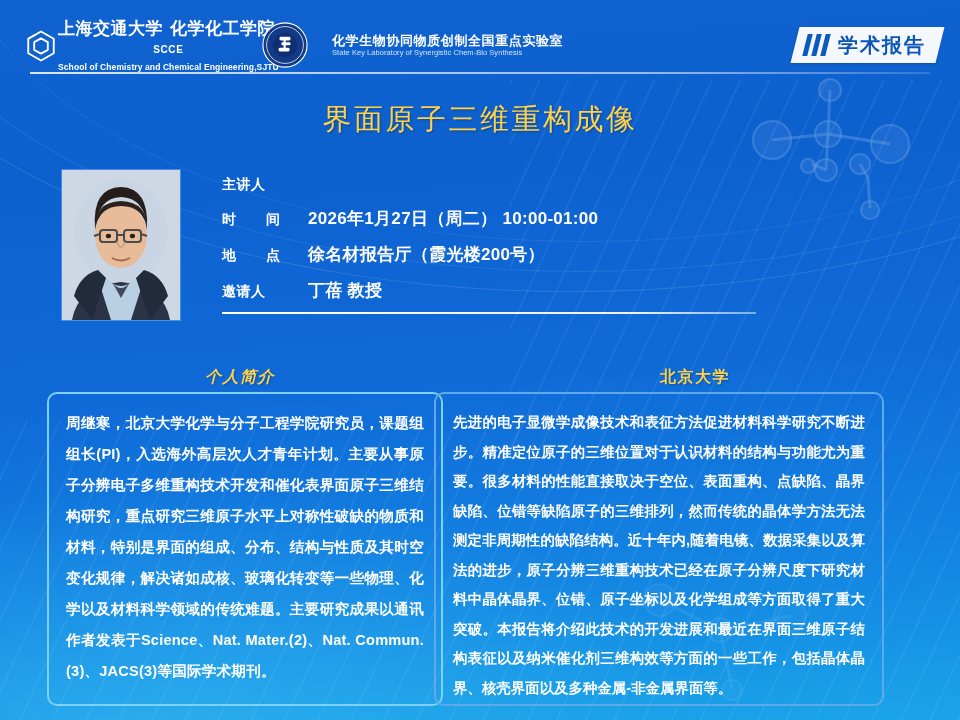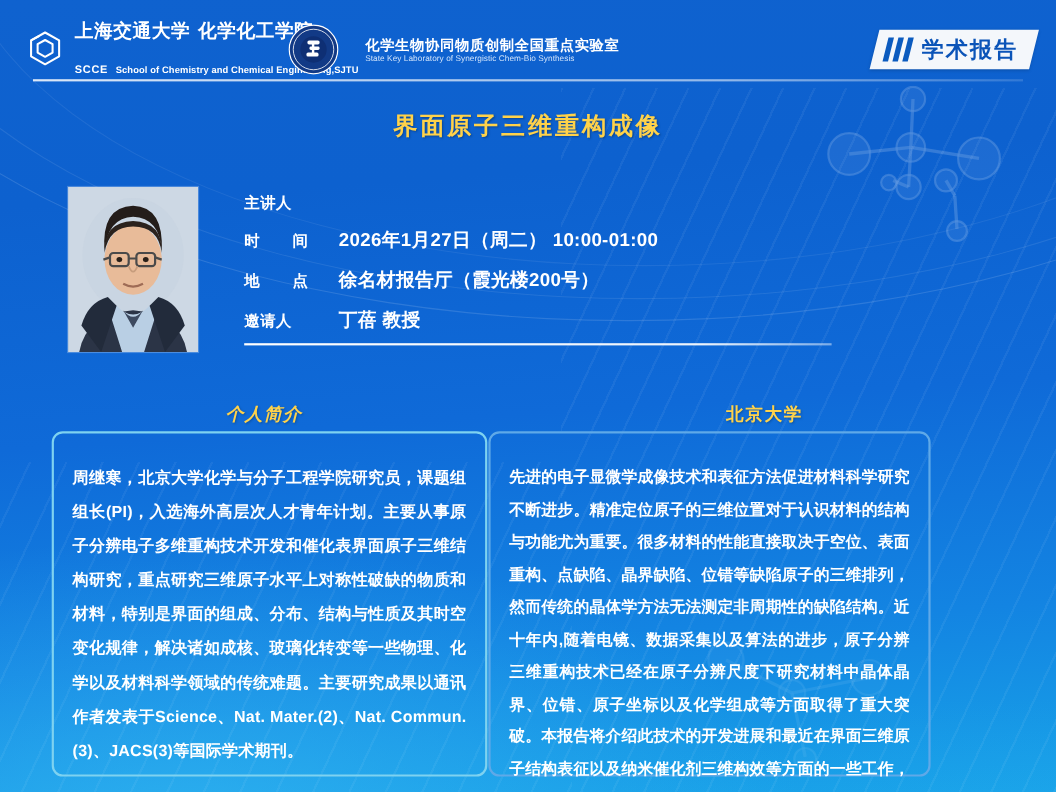--- a/index.html
+++ b/index.html
@@ -28,50 +28,50 @@
   .diaglines2{
     position:absolute;left:-40px;bottom:-60px;width:560px;height:360px;
     background:repeating-linear-gradient(115deg, rgba(255,255,255,.05) 0 2px, rgba(255,255,255,0) 2px 30px);
     pointer-events:none;
   }
   .molecule{position:absolute;right:10px;top:78px;width:200px;height:210px;opacity:.30;pointer-events:none;}
   .molecule2{position:absolute;left:600px;top:560px;width:250px;height:170px;opacity:.16;pointer-events:none;}
 
   
   .header{position:absolute;left:0;top:0;width:960px;height:72px;}
-  .hdr-left{position:absolute;left:24px;top:20px;display:flex;align-items:center;gap:10px;}
+  .hdr-left{position:absolute;left:24px;top:20px;display:flex;align-items:center;gap:0;}
   .scce-mark{width:34px;height:34px;flex:0 0 auto;}
   .scce-text{display:flex;flex-direction:column;justify-content:center;}
   .scce-cn{display:flex;align-items:baseline;gap:7px;color:#fff;font-weight:bold;
            font-size:17px;letter-spacing:.5px;line-height:1.05;white-space:nowrap;}
   .scce-cn .uni{font-size:17px;}
   .scce-cn .sch{font-size:17px;}
   .scce-en{display:flex;align-items:center;gap:7px;color:#fff;font-size:8.5px;
-           font-weight:bold;letter-spacing:.1px;white-space:nowrap;margin-top:20px;}
+           font-weight:bold;letter-spacing:.1px;white-space:nowrap;margin-top:6px;flex-direction:column;}
   .scce-abbr{font-size:10px;font-weight:bold;letter-spacing:.6px;}
 
   .hdr-lab{position:absolute;left:262px;top:22px;display:flex;align-items:center;gap:24px;}
   .seal{width:46px;height:46px;flex:0 0 auto;}
   .lab-text{display:flex;flex-direction:column;}
   .lab-cn{color:#fff;font-size:13px;font-weight:bold;letter-spacing:.6px;white-space:nowrap;line-height:1.2;}
   .lab-en{color:#cfe3fb;font-size:7.5px;letter-spacing:.05px;white-space:nowrap;margin-top:0;}
 
   .badge{position:absolute;right:20px;top:27px;height:36px;display:flex;align-items:stretch;
          background:#f4f7fb;transform:skewX(-14deg);box-shadow:0 1px 3px rgba(0,0,0,.18);}
   .badge-inner{display:flex;align-items:center;height:100%;padding:0 14px 0 10px;}
   .slashes{display:flex;gap:4px;margin-right:10px;}
   .slash{width:5px;height:22px;background:#0b5bbf;transform:skewX(0deg);}
   .badge-label{color:#0b54b8;font-size:20px;font-weight:bold;letter-spacing:2px;
                transform:skewX(14deg);white-space:nowrap;}
   .hdr-rule{position:absolute;left:30px;top:72px;width:900px;height:2px;
             background:linear-gradient(90deg,rgba(255,255,255,.85),rgba(255,255,255,.55) 70%,rgba(255,255,255,.15));}
 
   
   .title{position:absolute;left:0;top:100px;width:960px;text-align:center;
-         color:#ffd24a;font-size:22px;font-weight:bold;letter-spacing:2.5px;
+         color:#ffd24a;font-size:29px;font-weight:normal;letter-spacing:2.5px;
          text-shadow:1px 1px 2px rgba(0,0,0,.30);}
 
   
   .photo{position:absolute;left:62px;top:170px;width:118px;height:150px;overflow:hidden;
          background:linear-gradient(165deg,#d6dee8 0%,#c3cfdc 60%,#b9c7d6 100%);
          box-shadow:0 0 0 1px rgba(255,255,255,.25);}
   .photo svg{display:block;}
 
   
   .info{position:absolute;left:222px;top:176px;width:540px;color:#ffffff;}
@@ -84,23 +84,23 @@
 
   
   .sec-head{position:absolute;color:#ffd24a;font-size:16px;font-weight:bold;letter-spacing:1.5px;
             text-shadow:1px 1px 2px rgba(0,0,0,.25);}
   .sec-bio{left:205px;top:367px;font-style:italic;}
   .sec-abs{left:660px;top:367px;}
 
   
   .panel{position:absolute;top:392px;height:314px;border-radius:10px;box-sizing:border-box;}
   .panel-bio{left:47px;width:396px;border:2px solid #7ed2f0;}
-  .panel-abs{left:444px;width:402px;border:2px solid #5fa9e8;}
+  .panel-abs{left:434px;width:450px;border:2px solid #5fa9e8;}
   .panel-body{position:absolute;left:0;top:0;width:100%;height:100%;box-sizing:border-box;
-              padding:26px 17px 10px 17px;color:#ffffff;font-weight:bold;
+              padding:14px 17px 10px 17px;color:#ffffff;font-weight:bold;
               text-align:justify;text-justify:inter-ideograph;}
   .bio-text{font-size:14.6px;line-height:31px;letter-spacing:.2px;}
   .abs-text{font-size:14.4px;line-height:29.5px;letter-spacing:.05px;}
 </style>
 </head>
 <body>
 
 <div class="poster">
 
   <div class="swoosh sw1"></div>

